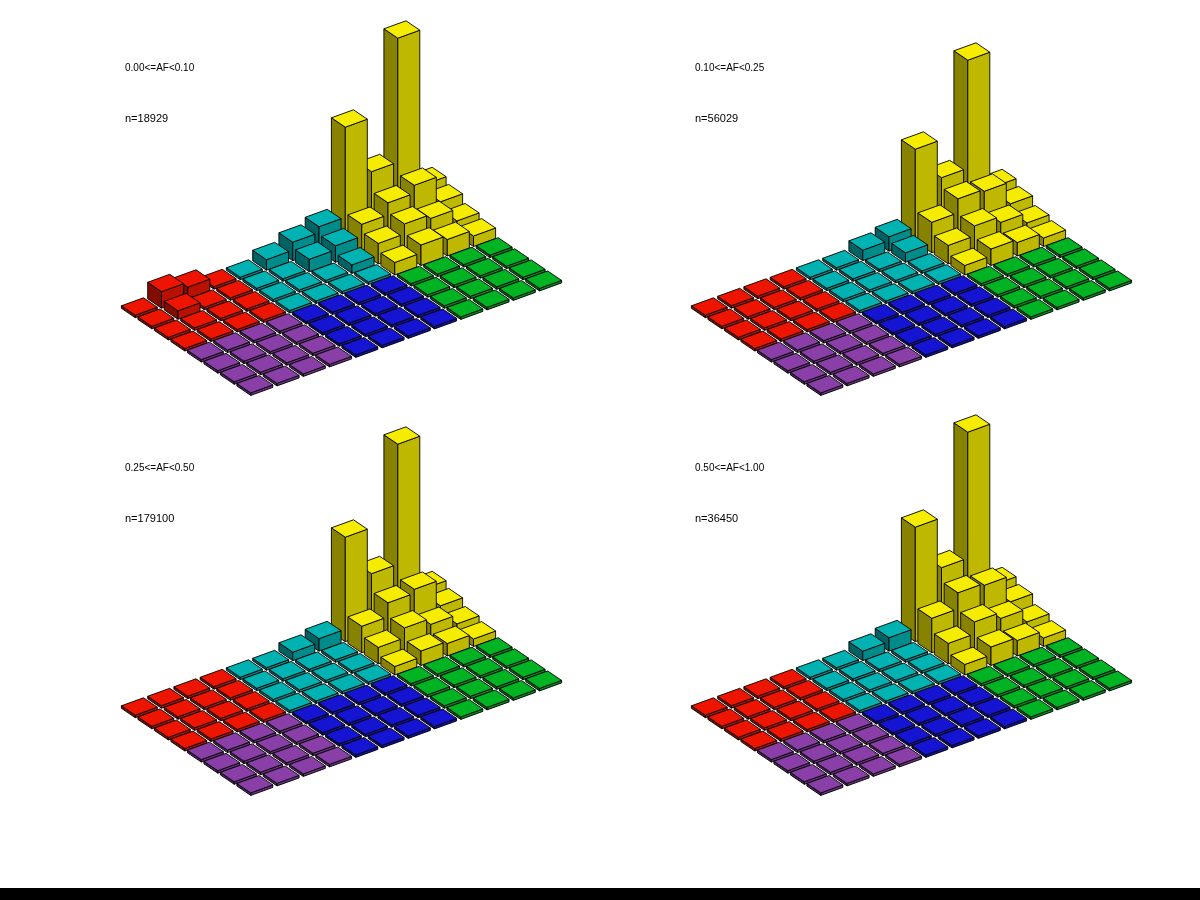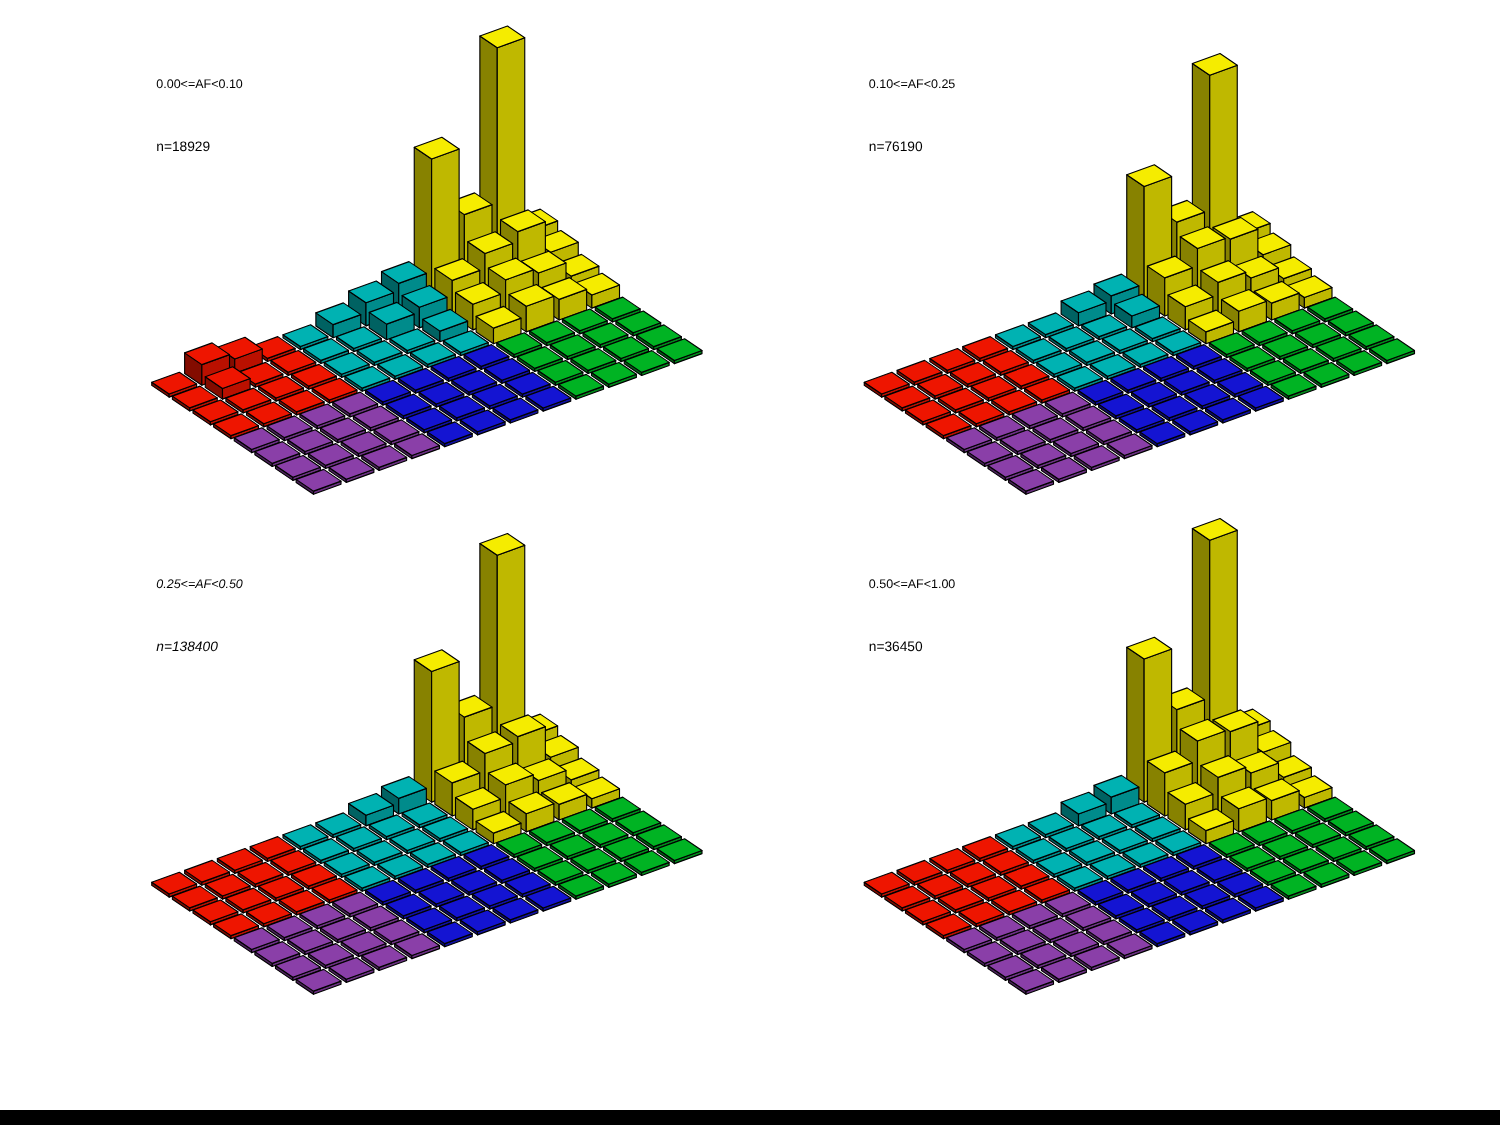--- a/index.html
+++ b/index.html
@@ -3,21 +3,21 @@
 <meta charset="utf-8">
 <style>
   html,body{margin:0;padding:0;background:#fff;}
   .page{position:relative;width:1200px;height:900px;background:#ffffff;overflow:hidden;
         font-family:"Liberation Sans", sans-serif;}
   .figure-title{position:absolute;top:16px;left:0;width:100%;text-align:center;
         font-size:21px;color:#000;letter-spacing:0.2px;}
   .panel{position:absolute;width:540px;height:385px;}
   .p0{left:60px;top:40px;}
   .p1{left:630px;top:40px;}
-  .p2{left:60px;top:440px;font-style:italic;}
+  .p2{left:60px;top:440px;}
   .p3{left:630px;top:440px;}
   .af-label{position:absolute;left:65px;top:22px;font-size:10px;color:#000;}
   .n-label{position:absolute;left:65px;top:52px;font-size:11px;color:#000;margin-top:20px;}
   .lego-svg{position:absolute;left:0;top:0;overflow:visible;}
   .footer-bar{position:absolute;left:0;bottom:0;width:100%;height:12px;background:#000;}
 </style>
 </head>
 <body>
 
 <div class="page">
@@ -504,21 +504,21 @@
         <g>
           <polygon points="176.9,346.0 190.8,355.4 190.8,352.9 176.9,343.5" fill="rgb(76,35,92)" stroke="#000" stroke-width="0.9" stroke-linejoin="round"></polygon>
           <polygon points="190.8,355.4 212.8,347.4 212.8,344.9 190.8,352.9" fill="rgb(108,49,131)" stroke="#000" stroke-width="0.9" stroke-linejoin="round"></polygon>
           <polygon points="190.8,352.9 212.8,344.9 199.0,335.5 176.9,343.5" fill="#8a3fa8" stroke="#000" stroke-width="0.9" stroke-linejoin="round"></polygon>
         </g>
       </svg>
   </div>
 
   <div class="panel p1">
     <div class="af-label">0.10&lt;=AF&lt;0.25</div>
-    <div class="n-label">n=76190</div>
+    <div class="n-label">n=56029</div>
     <svg class="lego-svg" width="540" height="385">
         <g>
           <polygon points="350.2,163.8 364.0,173.2 364.0,146.7 350.2,137.3" fill="rgb(135,130,0)" stroke="#000" stroke-width="0.9" stroke-linejoin="round"></polygon>
           <polygon points="364.0,173.2 386.1,165.2 386.1,138.7 364.0,146.7" fill="rgb(191,184,0)" stroke="#000" stroke-width="0.9" stroke-linejoin="round"></polygon>
           <polygon points="364.0,146.7 386.1,138.7 372.2,129.3 350.2,137.3" fill="#f5ec00" stroke="#000" stroke-width="0.9" stroke-linejoin="round"></polygon>
         </g>
         <g>
           <polygon points="323.9,173.3 337.8,182.7 337.8,20.2 323.9,10.8" fill="rgb(135,130,0)" stroke="#000" stroke-width="0.9" stroke-linejoin="round"></polygon>
           <polygon points="337.8,182.7 359.8,174.7 359.8,12.2 337.8,20.2" fill="rgb(191,184,0)" stroke="#000" stroke-width="0.9" stroke-linejoin="round"></polygon>
           <polygon points="337.8,20.2 359.8,12.2 346.0,2.8 323.9,10.8" fill="#f5ec00" stroke="#000" stroke-width="0.9" stroke-linejoin="round"></polygon>
@@ -991,21 +991,21 @@
         <g>
           <polygon points="176.9,346.0 190.8,355.4 190.8,352.9 176.9,343.5" fill="rgb(76,35,92)" stroke="#000" stroke-width="0.9" stroke-linejoin="round"></polygon>
           <polygon points="190.8,355.4 212.8,347.4 212.8,344.9 190.8,352.9" fill="rgb(108,49,131)" stroke="#000" stroke-width="0.9" stroke-linejoin="round"></polygon>
           <polygon points="190.8,352.9 212.8,344.9 199.0,335.5 176.9,343.5" fill="#8a3fa8" stroke="#000" stroke-width="0.9" stroke-linejoin="round"></polygon>
         </g>
       </svg>
   </div>
 
   <div class="panel p2">
     <div class="af-label">0.25&lt;=AF&lt;0.50</div>
-    <div class="n-label">n=138400</div>
+    <div class="n-label">n=179100</div>
     <svg class="lego-svg" width="540" height="385">
         <g>
           <polygon points="350.2,163.8 364.0,173.2 364.0,148.7 350.2,139.3" fill="rgb(135,130,0)" stroke="#000" stroke-width="0.9" stroke-linejoin="round"></polygon>
           <polygon points="364.0,173.2 386.1,165.2 386.1,140.7 364.0,148.7" fill="rgb(191,184,0)" stroke="#000" stroke-width="0.9" stroke-linejoin="round"></polygon>
           <polygon points="364.0,148.7 386.1,140.7 372.2,131.3 350.2,139.3" fill="#f5ec00" stroke="#000" stroke-width="0.9" stroke-linejoin="round"></polygon>
         </g>
         <g>
           <polygon points="323.9,173.3 337.8,182.7 337.8,4.2 323.9,-5.2" fill="rgb(135,130,0)" stroke="#000" stroke-width="0.9" stroke-linejoin="round"></polygon>
           <polygon points="337.8,182.7 359.8,174.7 359.8,-3.8 337.8,4.2" fill="rgb(191,184,0)" stroke="#000" stroke-width="0.9" stroke-linejoin="round"></polygon>
           <polygon points="337.8,4.2 359.8,-3.8 346.0,-13.2 323.9,-5.2" fill="#f5ec00" stroke="#000" stroke-width="0.9" stroke-linejoin="round"></polygon>

